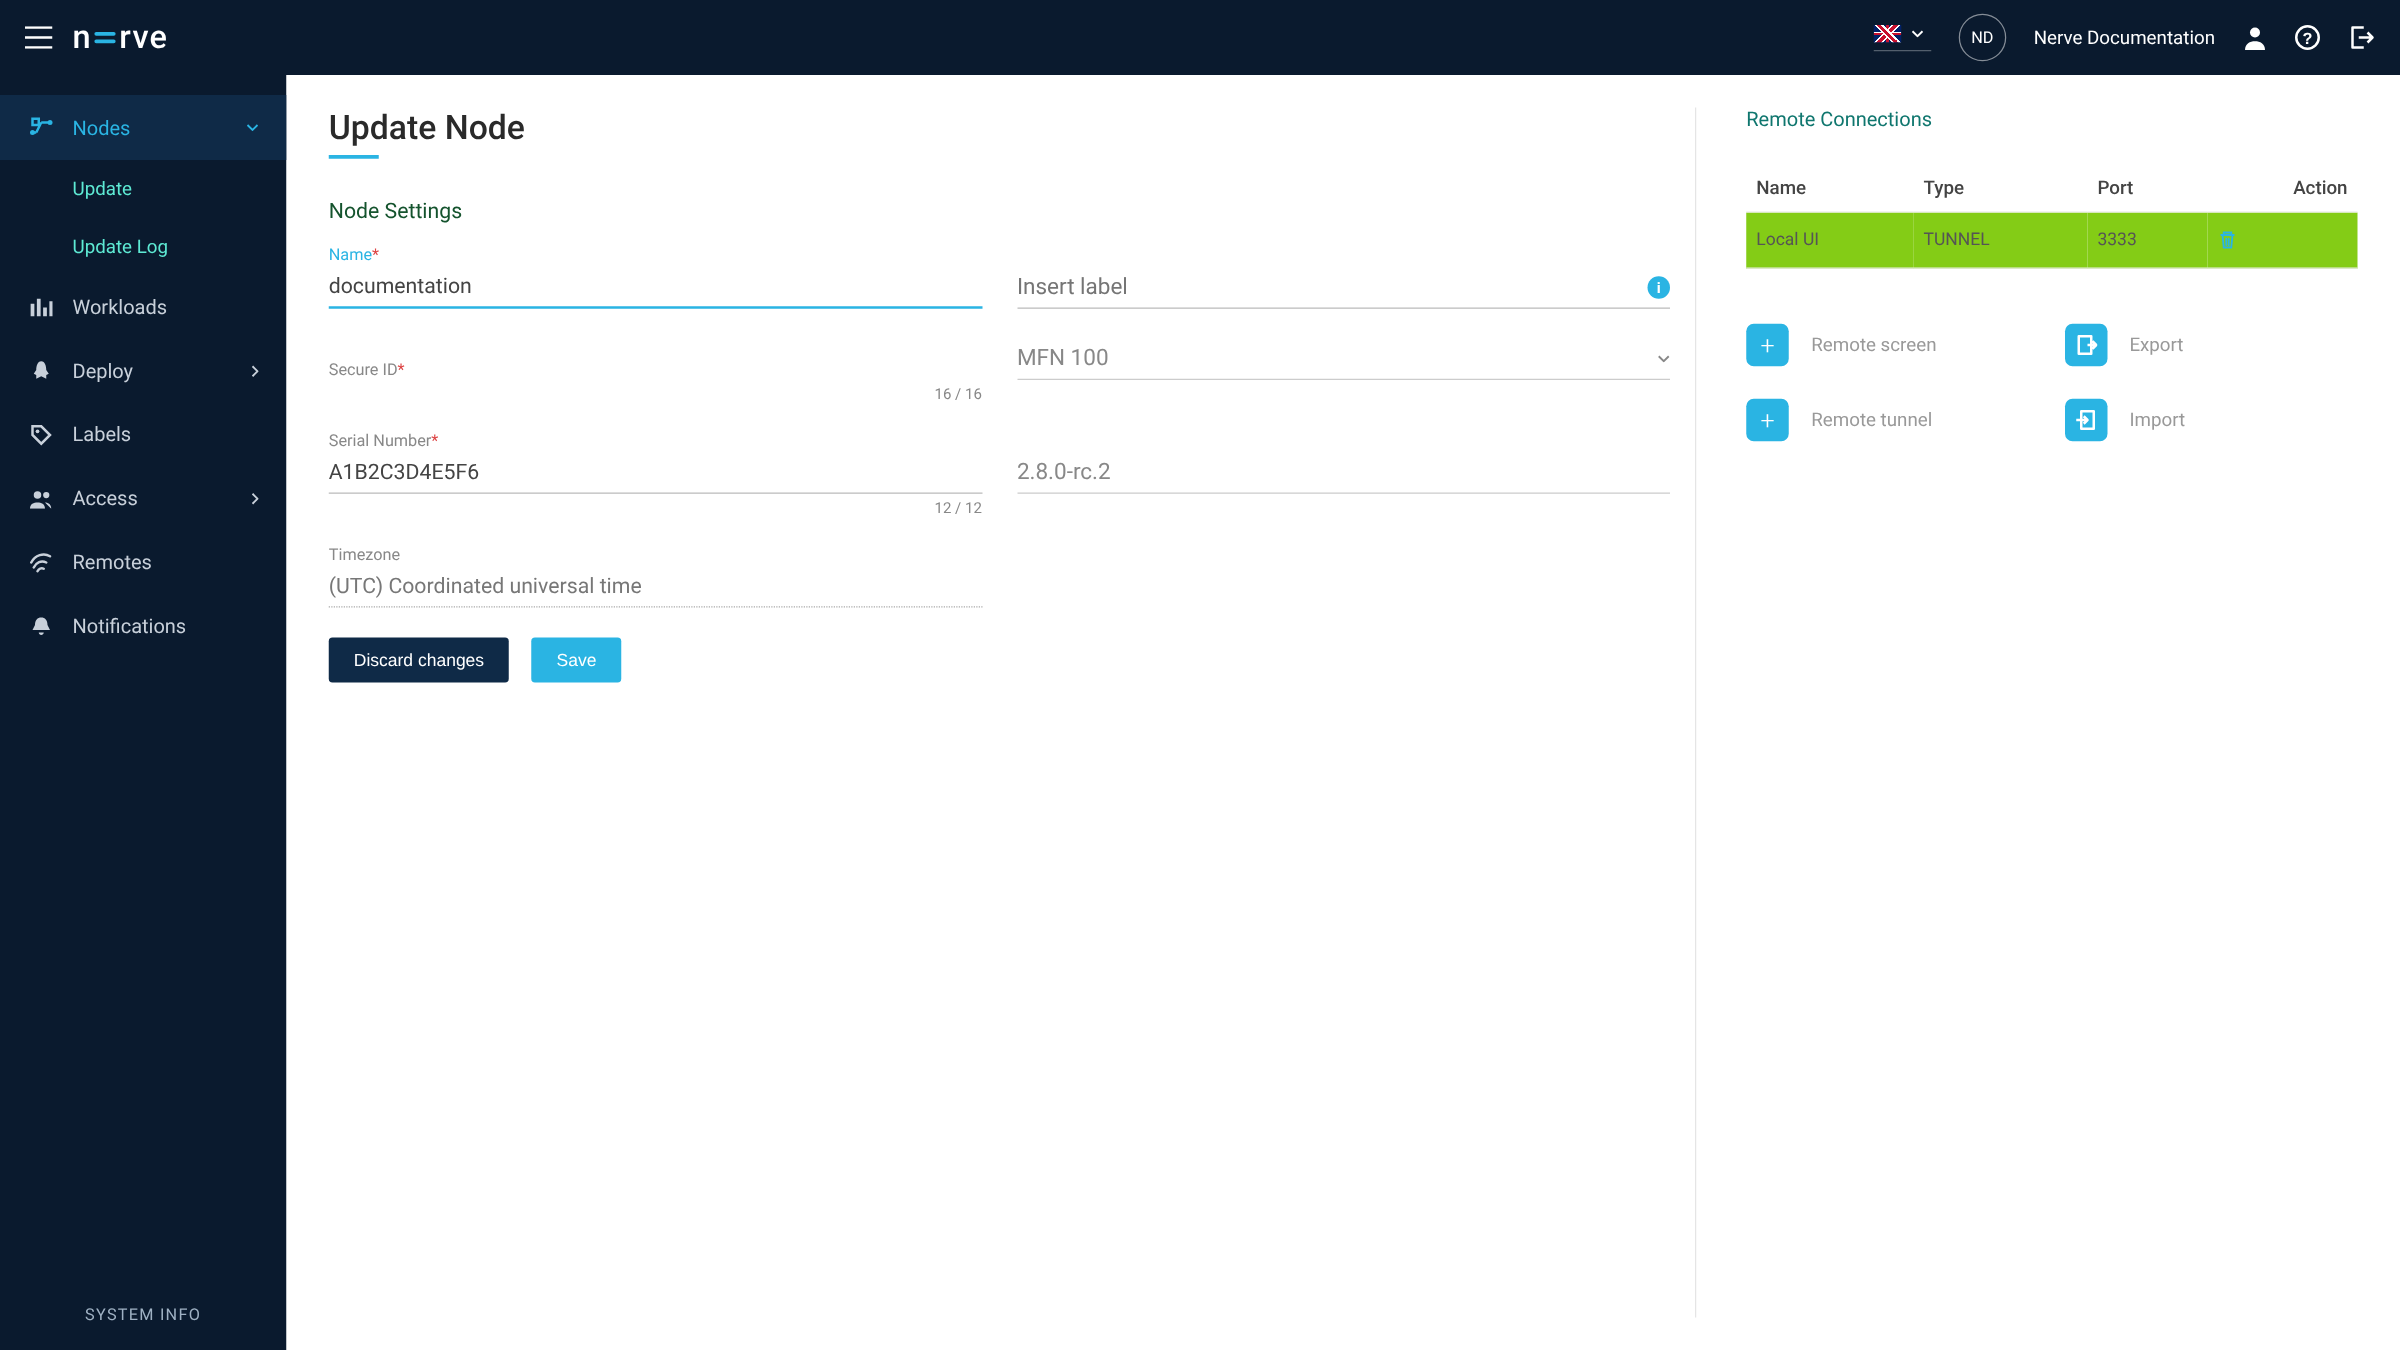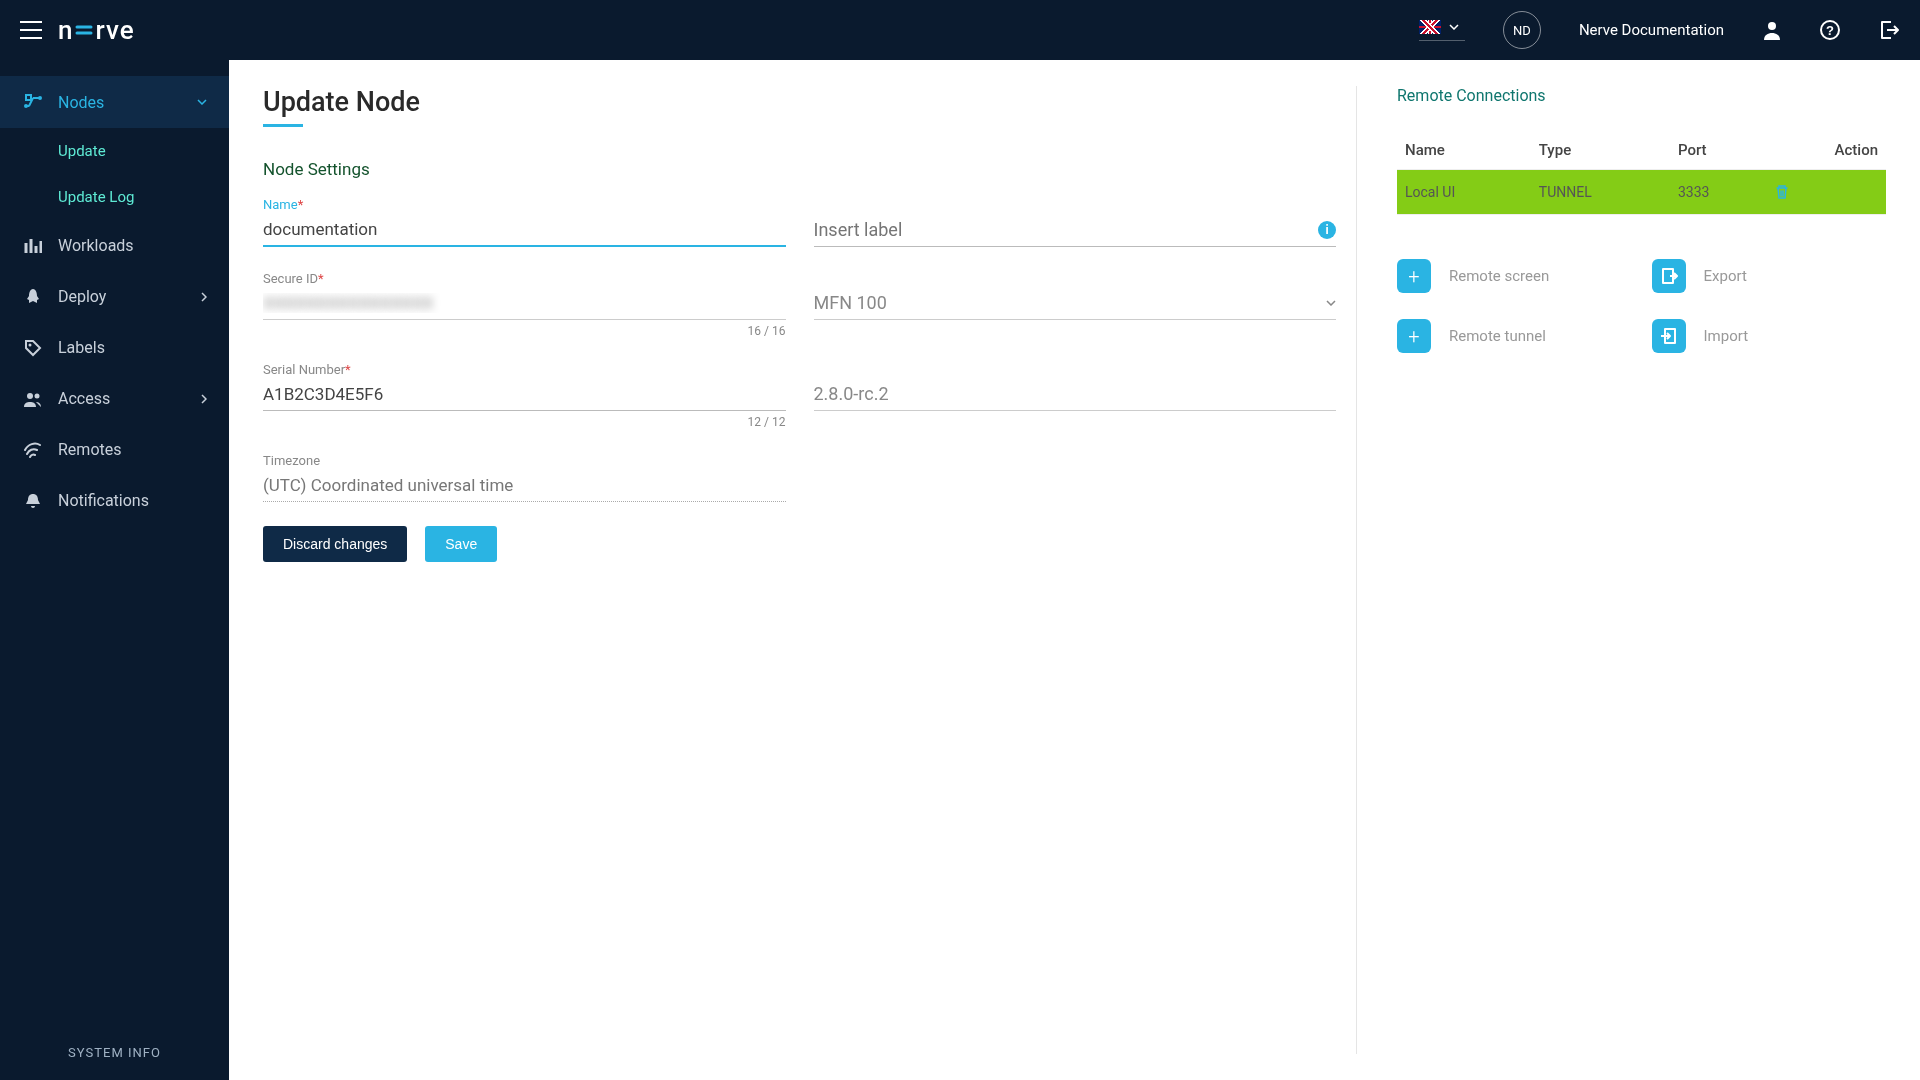--- a/index.html
+++ b/index.html
@@ -3,21 +3,21 @@
 <meta charset="utf-8">
 <style>
 * { margin: 0; padding: 0; box-sizing: border-box; }
 body { font-family: -apple-system, BlinkMacSystemFont, "Segoe UI", Roboto, Helvetica, Arial, sans-serif; background: #fff; color: #333; width: 1920px; height: 1080px; overflow: hidden; }
 
 
 .header { background: #0a1a2e; height: 60px; display: flex; align-items: center; padding: 0 20px; color: #fff; }
 .menu-btn { background: none; border: none; color: #fff; cursor: pointer; margin-right: 16px; display: flex; align-items: center; }
 .logo { font-size: 26px; font-weight: 500; letter-spacing: 1px; display: flex; align-items: center; }
 .header-spacer { flex: 1; }
-.header-right { display: flex; align-items: center; gap: 38px; }
+.header-right { display: flex; align-items: center; gap: 22px; }
 .flag-dropdown { display: flex; align-items: center; gap: 8px; border-bottom: 1px solid rgba(255,255,255,0.3); padding-bottom: 6px; padding-right: 6px; cursor: pointer; }
 .flag { width: 22px; height: 14px; background: linear-gradient(to bottom, #012169 0%, #012169 100%); position: relative; overflow: hidden; }
 .flag::before { content: ""; position: absolute; inset: 0; background:
   linear-gradient(45deg, transparent 40%, #fff 40%, #fff 45%, #c8102e 45%, #c8102e 55%, #fff 55%, #fff 60%, transparent 60%),
   linear-gradient(-45deg, transparent 40%, #fff 40%, #fff 45%, #c8102e 45%, #c8102e 55%, #fff 55%, #fff 60%, transparent 60%),
   linear-gradient(to bottom, transparent 40%, #fff 40%, #fff 44%, #c8102e 44%, #c8102e 56%, #fff 56%, #fff 60%, transparent 60%),
   linear-gradient(to right, transparent 43%, #fff 43%, #fff 46%, #c8102e 46%, #c8102e 54%, #fff 54%, #fff 57%, transparent 57%);
 }
 .avatar-circle { width: 38px; height: 38px; border: 1px solid rgba(255,255,255,0.5); border-radius: 50%; display: flex; align-items: center; justify-content: center; font-size: 13px; cursor: pointer; }
 .user-name { font-size: 15px; }
@@ -233,21 +233,20 @@
         </div>
         <div class="form-field" style="position:relative;">
           <input class="placeholder-input" placeholder="Insert label" style="">
           <div class="info-icon">i</div>
         </div>
       </div>
 
       <div class="form-row">
         <div class="form-field narrow">
           <label class="field-label"><span>Secure ID</span><span class="req">*</span></label>
-          <input class="field-input blurred" readonly="" value="XXXXXXXXXXXXXXXX" style="">
           <div class="counter">16 / 16</div>
         </div>
         <div class="form-field">
           <div class="select-value">
             <span>MFN 100</span>
             <svg width="10" height="6" viewBox="0 0 10 6">
                 <path d="M1 1l4 4 4-4" stroke="#888" stroke-width="1.5" fill="none"></path>
               </svg>
           </div>
           <div class="counter">&nbsp;</div>

